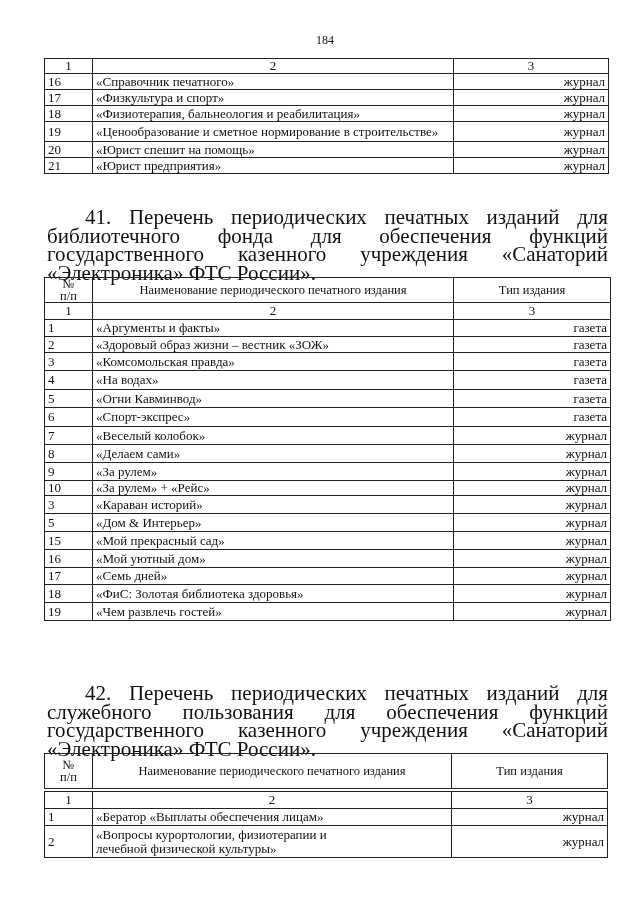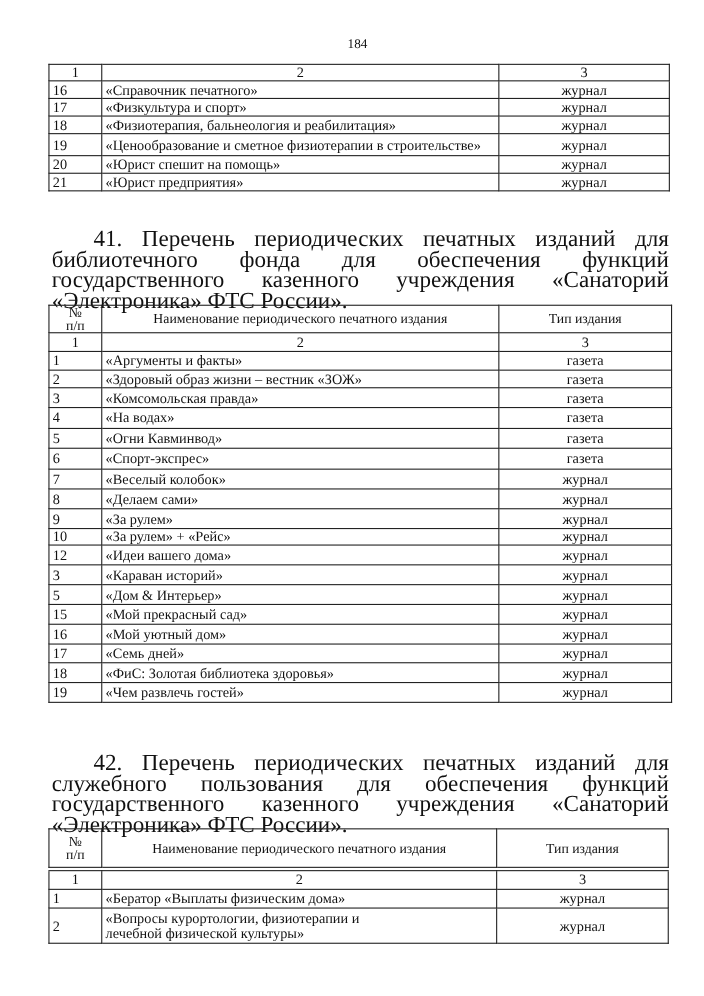--- a/index.html
+++ b/index.html
@@ -9,21 +9,21 @@
   }
   .page-num {
     position: absolute; top: 33px; left: 0; width: 650px; text-align: center;
     font-size: 12px;
   }
   table {
     position: absolute; border-collapse: collapse; table-layout: fixed;
     font-size: 13px; line-height: 14px;
   }
   td, th { border: 1.3px solid #222; padding: 0 3px; font-weight: normal; vertical-align: middle; }
-  .c3 { text-align: center; }
+  .c3 { text-align: right; }
   .center { text-align: center; }
   .hdr th { font-size: 12.5px; line-height: 12px; }
   .para {
     position: absolute; left: 47px; width: 561px; font-size: 21px; line-height: 18.6px;
     text-align: justify; text-align-last: left;
   }
   .para .indent { display: inline-block; width: 38px; }
   .gap-row td { border-left: none; border-right: none; height: 2px; padding: 0; }
 </style>
 </head>
@@ -53,21 +53,21 @@
     <td>«Физкультура и спорт»</td>
     <td class="c3">журнал</td>
   </tr>
   <tr style="height:16px;">
     <td>18</td>
     <td>«Физиотерапия, бальнеология и реабилитация»</td>
     <td class="c3">журнал</td>
   </tr>
   <tr style="height:20px;">
     <td>19</td>
-    <td>«Ценообразование и сметное физиотерапии в строительстве»</td>
+    <td>«Ценообразование и сметное нормирование в строительстве»</td>
     <td class="c3">журнал</td>
   </tr>
   <tr style="height:16px;padding-left:31px;">
     <td>20</td>
     <td>«Юрист спешит на помощь»</td>
     <td class="c3">журнал</td>
   </tr>
   <tr style="height:16px;">
     <td>21</td>
     <td>«Юрист предприятия»</td>
@@ -141,25 +141,20 @@
         <td>9</td>
         <td>«За рулем»</td>
         <td class="c3">журнал</td>
       </tr>
       <tr style="height: 15px;">
         <td>10</td>
         <td>«За рулем» + «Рейс»</td>
         <td class="c3">журнал</td>
       </tr>
       <tr style="height: 18px;">
-        <td>12</td>
-        <td>«Идеи вашего дома»</td>
-        <td class="c3">журнал</td>
-      </tr>
-      <tr style="height: 18px;">
         <td>3</td>
         <td>«Караван историй»</td>
         <td class="c3">журнал</td>
       </tr>
       <tr style="height: 18px;">
         <td>5</td>
         <td>«Дом &amp; Интерьер»</td>
         <td class="c3">журнал</td>
       </tr>
       <tr style="height: 18px; padding-left: 32px;">
@@ -207,21 +202,21 @@
   <tr class="gap-row">
         <td colspan="3"></td>
       </tr>
   <tr style="height:17px;">
     <td class="center">1</td>
     <td class="center">2</td>
     <td class="center">3</td>
   </tr>
   <tr style="height:17px;">
     <td>1</td>
-    <td>«Бератор «Выплаты физическим дома»</td>
+    <td>«Бератор «Выплаты обеспечения лицам»</td>
     <td class="c3">журнал</td>
   </tr>
   <tr style="height:32px;">
     <td>2</td>
     <td style="padding-right:90px;">«Вопросы курортологии, физиотерапии и лечебной физической культуры»</td>
     <td class="c3">журнал</td>
   </tr>
 </tbody>
   </table>
 

